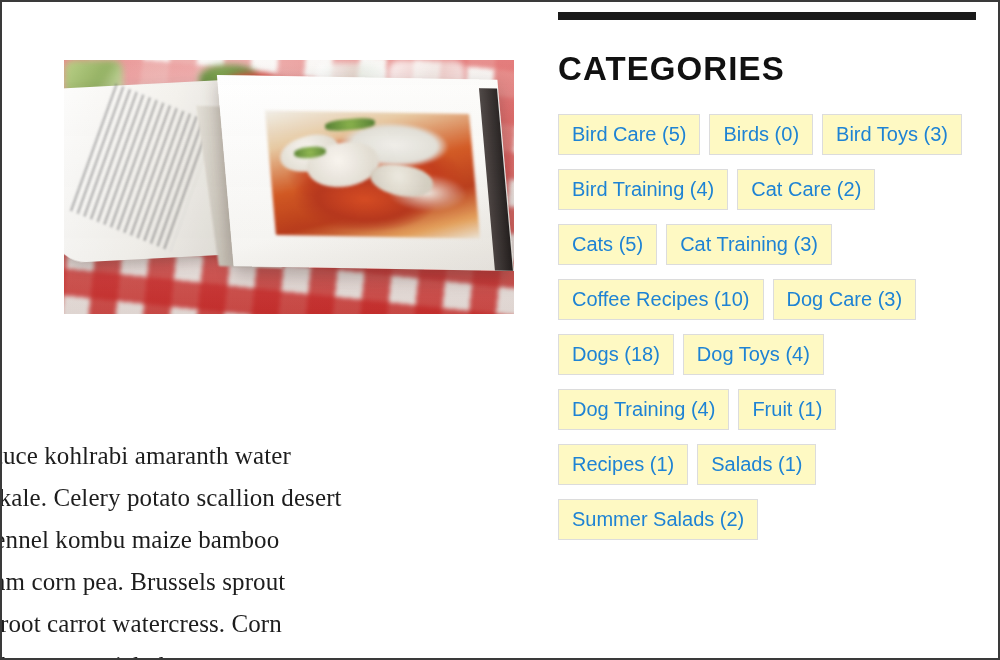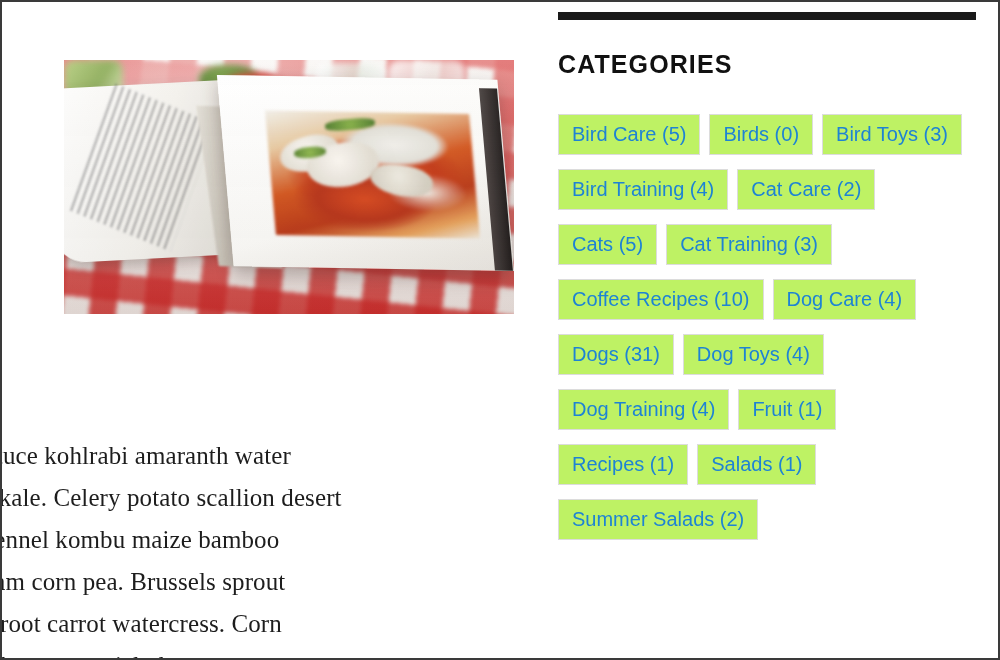--- a/index.html
+++ b/index.html
@@ -264,21 +264,21 @@
     width: 418px;
     height: 8px;
     background: #1a1a1a;
   }
 
   #widget-title {
     position: absolute;
     left: 0;
     top: 48px;
     margin: 0;
-    font-size: 25px;
+    font-size: 33px;
     font-weight: bold;
     letter-spacing: 1.1px;
     color: #111111;
     font-family: "Liberation Sans", sans-serif;
     text-transform: uppercase;
   }
 
   #category-cloud {
     position: absolute;
     left: 0;
@@ -289,21 +289,21 @@
     align-content: flex-start;
     gap: 0px;
   }
 
   .tag-link {
     display: inline-block;
     box-sizing: border-box;
     margin: 0 9px 14px 0;
     padding: 8px 13px 9px 13px;
     border: 1px solid #dcdcdc;
-    background: #bef264;
+    background: #fef9c3;
     color: #1e83d4;
     font-family: "Liberation Sans", sans-serif;
     font-size: 20px;
     line-height: 22px;
     text-decoration: none;
     white-space: nowrap;
     cursor: pointer;
   }
 </style>
 </head>
@@ -356,22 +356,22 @@
 
     <nav id="category-cloud">
         <a class="tag-link" href="#">Bird Care (5)</a>
         <a class="tag-link" href="#">Birds (0)</a>
         <a class="tag-link" href="#">Bird Toys (3)</a>
         <a class="tag-link" href="#">Bird Training (4)</a>
         <a class="tag-link" href="#">Cat Care (2)</a>
         <a class="tag-link" href="#">Cats (5)</a>
         <a class="tag-link" href="#">Cat Training (3)</a>
         <a class="tag-link" href="#">Coffee Recipes (10)</a>
-        <a class="tag-link" href="#">Dog Care (4)</a>
-        <a class="tag-link" href="#">Dogs (31)</a>
+        <a class="tag-link" href="#">Dog Care (3)</a>
+        <a class="tag-link" href="#">Dogs (18)</a>
         <a class="tag-link" href="#">Dog Toys (4)</a>
         <a class="tag-link" href="#">Dog Training (4)</a>
         <a class="tag-link" href="#">Fruit (1)</a>
         <a class="tag-link" href="#">Recipes (1)</a>
         <a class="tag-link" href="#">Salads (1)</a>
         <a class="tag-link" href="#">Summer Salads (2)</a>
       </nav>
   </aside>
 
 </div>

